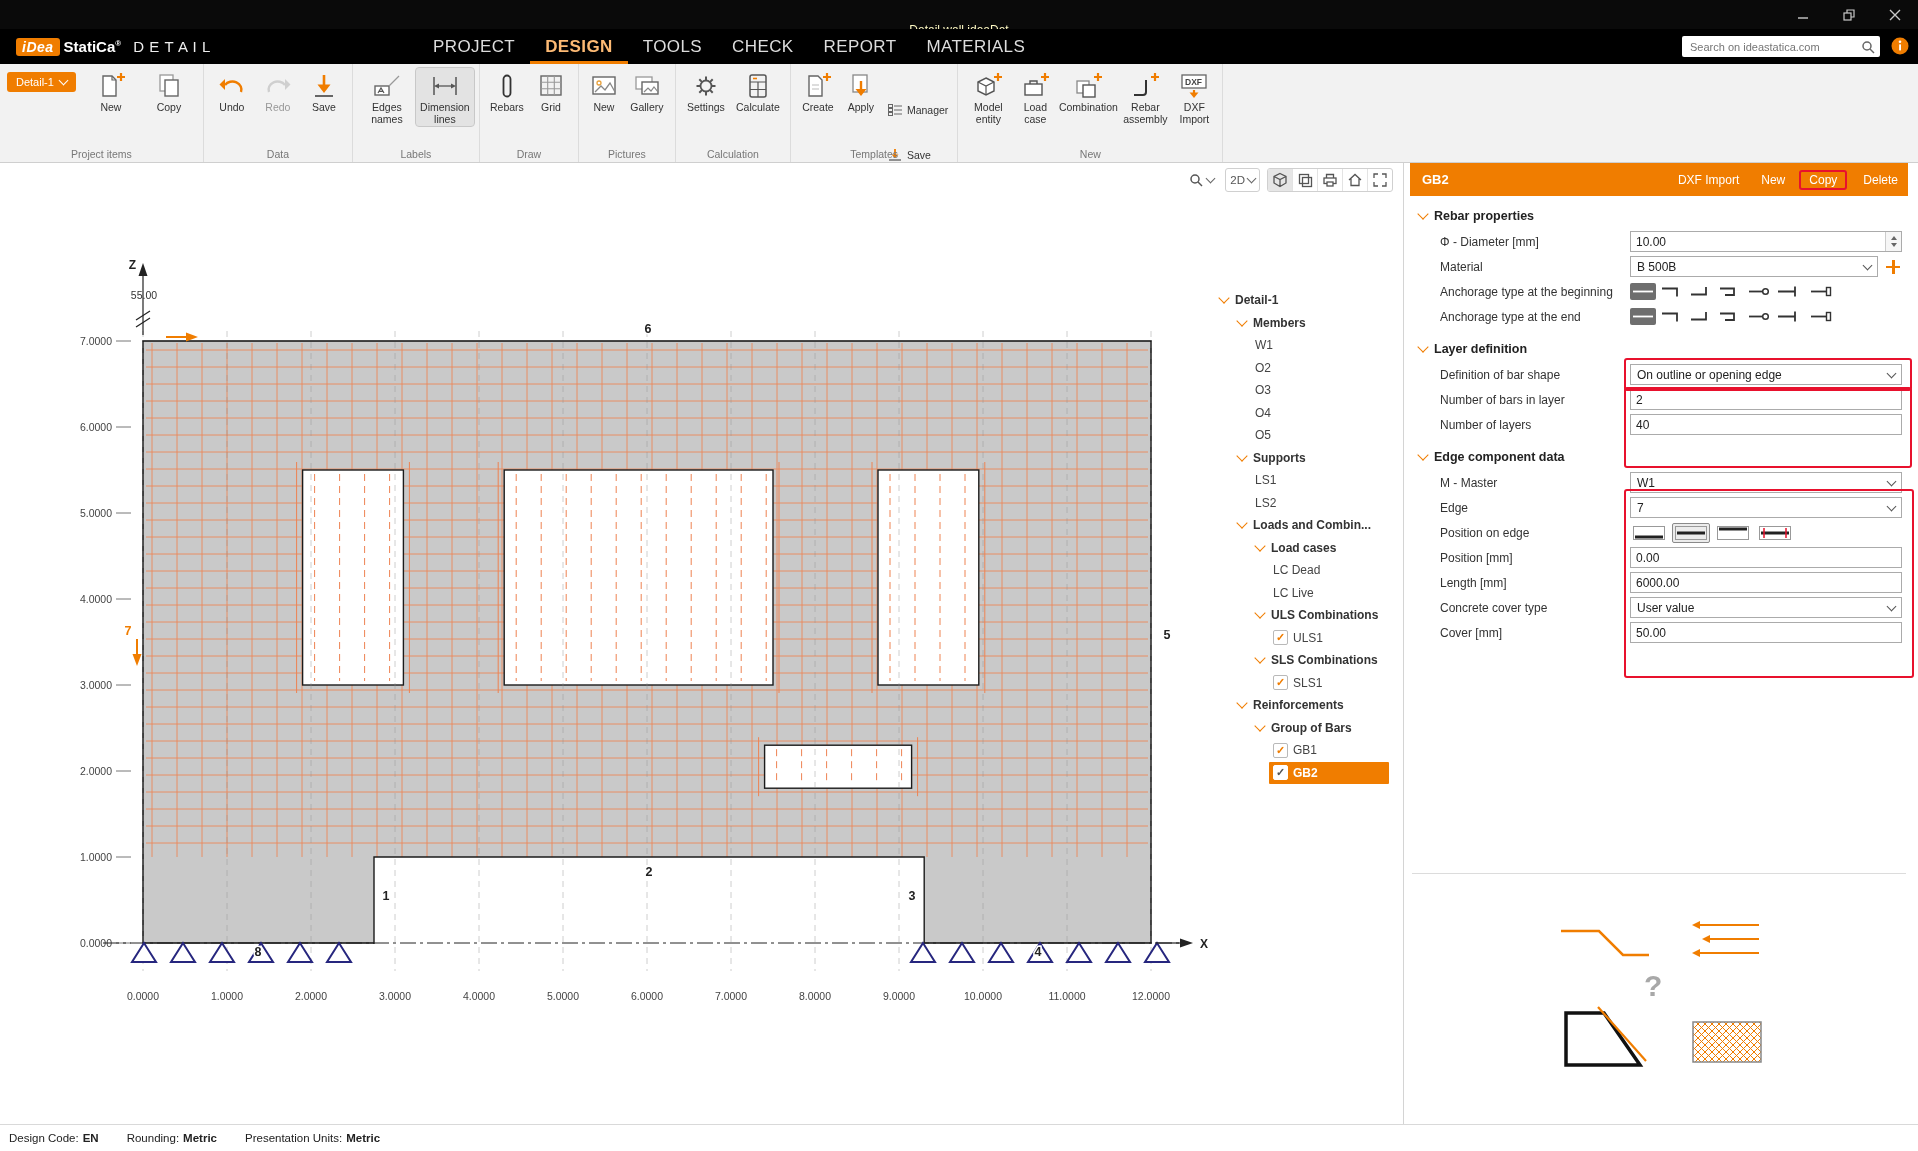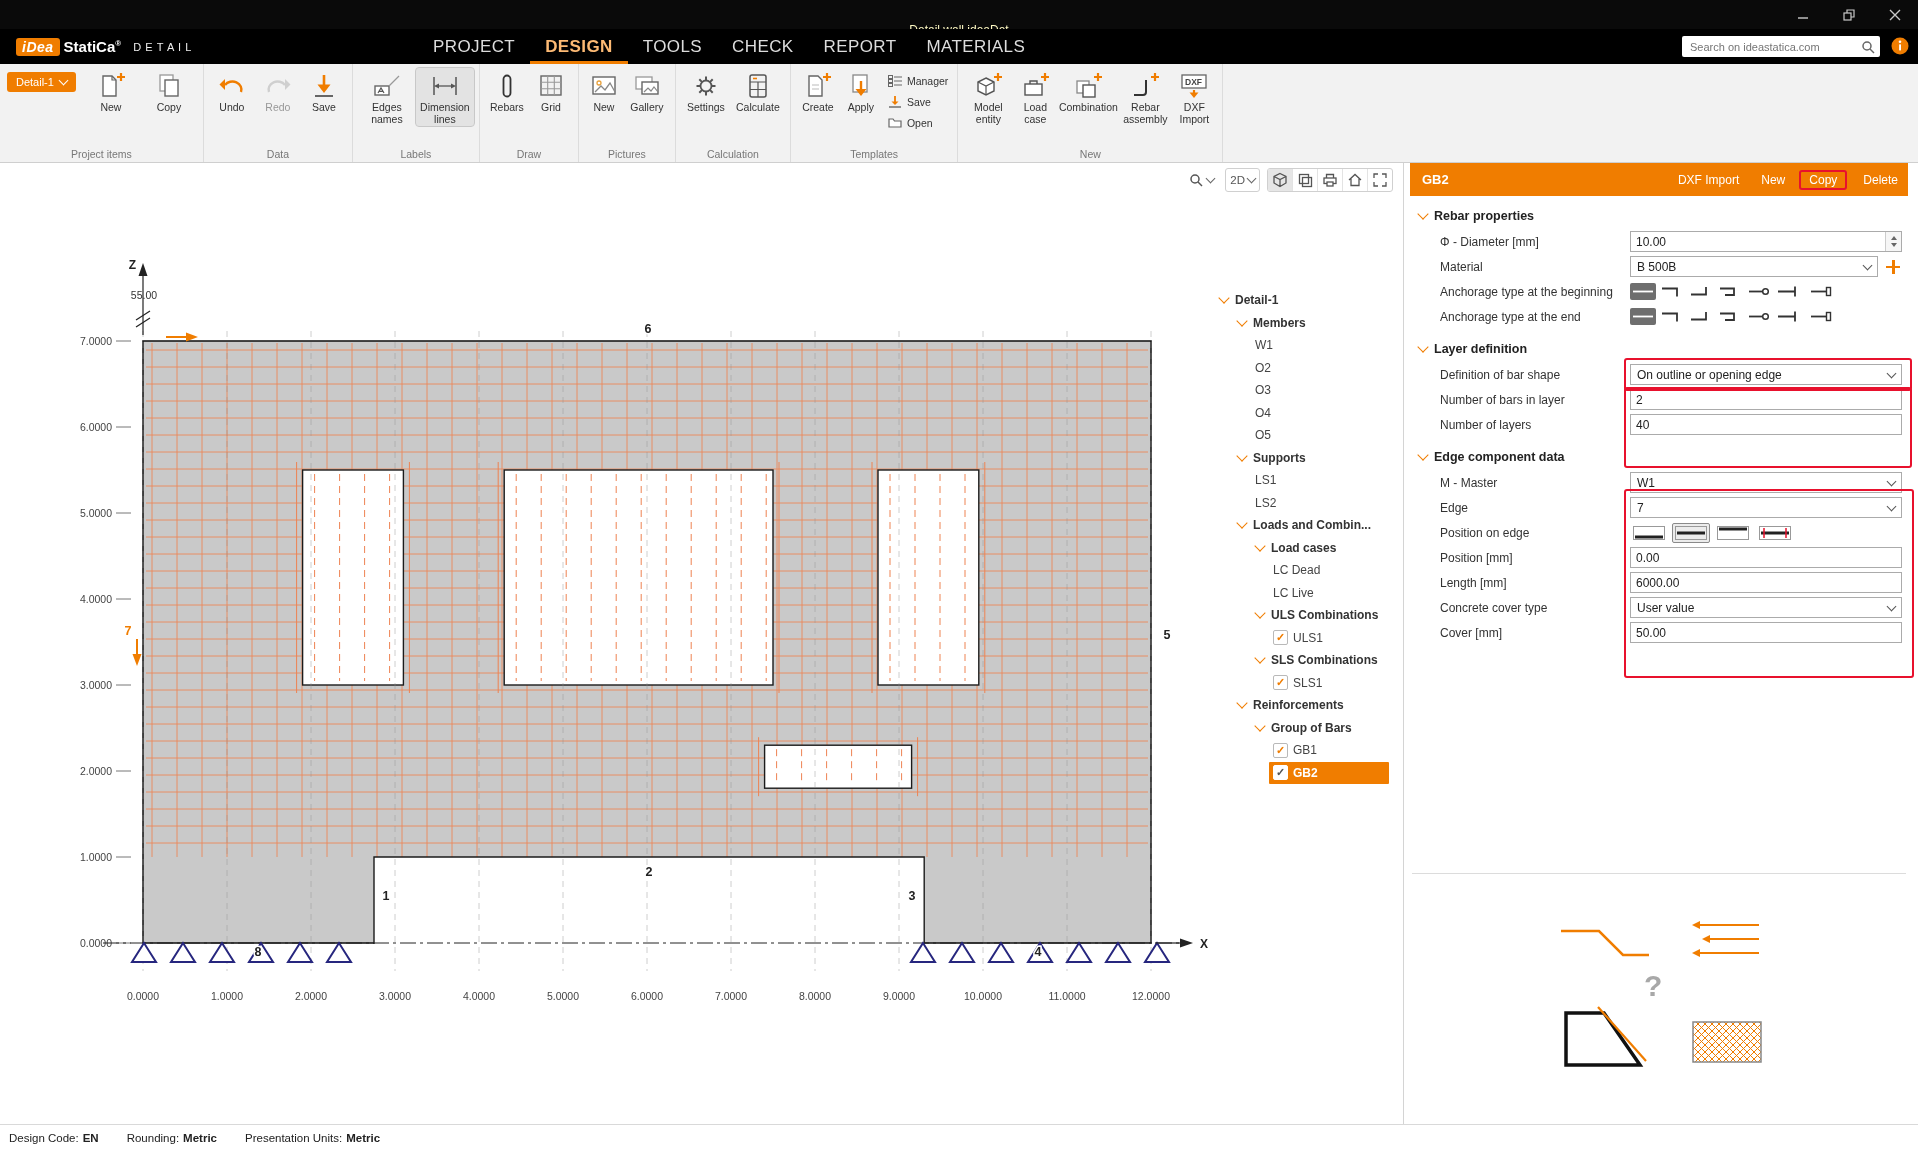--- a/index.html
+++ b/index.html
@@ -11,21 +11,21 @@
             color:#fef9c3;font-size:12px;}
   #tb-btns{position:absolute;right:0;top:0;height:29px;display:flex;}
   .tb-btn{width:46px;height:29px;display:flex;align-items:center;justify-content:center;cursor:pointer;}
   
   #menubar{position:absolute;top:29px;left:0;right:0;height:35px;background:#000;}
   #logo{position:absolute;left:16px;top:0;height:35px;display:flex;align-items:center;}
   .logo-idea{background:#f07d00;color:#fff;font-weight:bold;font-style:italic;font-size:14px;
              padding:1px 6px;border-radius:3px;letter-spacing:.5px;}
   .logo-statica{color:#fff;font-weight:bold;font-size:15px;margin-left:4px;}
   .logo-reg{color:#fff;font-size:8px;vertical-align:super;}
-  .logo-app{color:#eee;font-size:11px;margin-left:12px;letter-spacing:.6px;}
+  .logo-app{color:#eee;font-size:15px;margin-left:12px;letter-spacing:.6px;}
   #menu{position:absolute;left:418px;top:0;height:35px;display:flex;}
   .mitem{padding:0 15px;display:flex;align-items:center;color:#ddd;font-size:17px;letter-spacing:.4px;cursor:pointer;}
   .mitem.active{color:#fdba74;border-bottom:3px solid #f07d00;padding-top:3px;font-weight:bold;}
   #search{position:absolute;right:38px;top:7px;width:198px;height:21px;background:#fff;border-radius:2px;}
   #search input{width:100%;height:100%;border:none;outline:none;font-size:11px;padding:0 24px 0 8px;
                 box-sizing:border-box;color:#333;font-family:inherit;background:transparent;}
   #search svg{position:absolute;right:4px;top:2.5px;}
   #help{position:absolute;right:9px;top:8px;width:18px;height:18px;cursor:pointer;}
   
   #ribbon{position:absolute;top:64px;left:0;right:0;height:99px;background:#f2f2f2;
@@ -37,21 +37,21 @@
         border-radius:3px;cursor:pointer;}
   .rbtn svg{width:30px;height:28px;flex:none;}
   .rlabel{font-size:10.5px;color:#333;text-align:center;line-height:1.12;}
   .rbtn.active{background:#e3e3e3;outline:1px solid #c8c8c8;}
   .rbtn.disabled{opacity:.48;}
   .proj-pill{background:#f07d00;color:#fff;font-size:11px;height:20px;border-radius:3px;display:flex;
              align-items:center;gap:6px;padding:0 9px;margin:4px 6px 0 2px;cursor:pointer;}
   .wchev{width:6px;height:6px;border-right:1.5px solid #fff;border-bottom:1.5px solid #fff;
          transform:rotate(45deg);margin-top:-3px;}
   .tmpl-col{display:flex;flex-direction:column;gap:4px;padding:7px 4px 0 6px;}
-  .trow-s{display:flex;align-items:flex-start;gap:5px;font-size:10.5px;color:#333;cursor:pointer;height:17px;}
+  .trow-s{display:flex;align-items:flex-end;gap:5px;font-size:10.5px;color:#333;cursor:pointer;height:17px;margin-top:24px;}
   
   #main{position:absolute;top:163px;left:0;width:1918px;height:962px;background:#fff;}
   #canvas-region{position:absolute;left:0;top:0;width:1403px;height:962px;}
   #cv{position:absolute;left:0;top:0;}
   #cv text{font-family:"Liberation Sans",sans-serif;}
   #cv-toolbar{position:absolute;top:5px;right:10px;display:flex;align-items:center;gap:7px;}
   .cvt-btn{height:22px;display:flex;align-items:center;gap:3px;padding:0 4px;color:#555;
            font-size:11.5px;cursor:pointer;border-radius:3px;}
   .cvt-btn.bordered{border:1px solid #d0d0d0;background:#fff;}
   .cvt-group{display:flex;border:1px solid #d0d0d0;border-radius:3px;background:#fff;overflow:hidden;}

